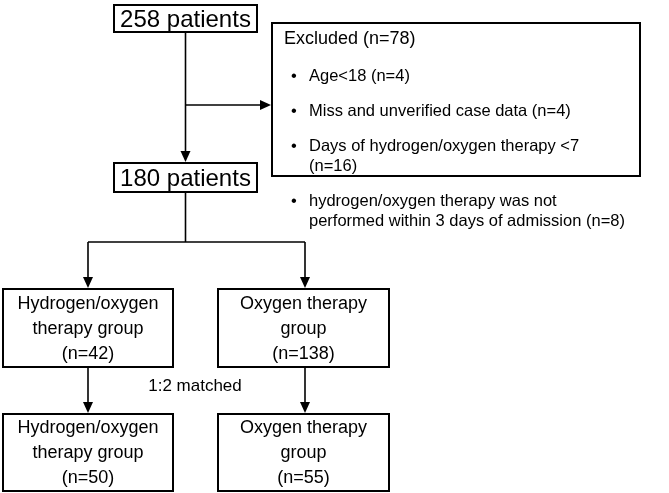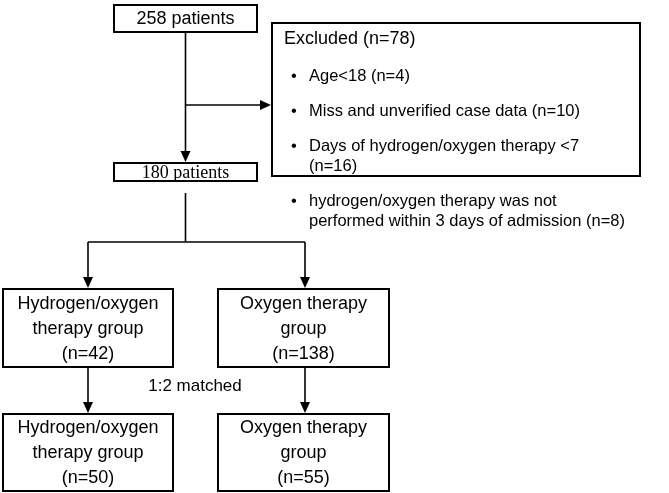--- a/index.html
+++ b/index.html
@@ -28,24 +28,24 @@
     position: absolute;
     box-sizing: border-box;
     border: 2px solid #000000;
     background: #ffffff;
   }
   .center-box {
     display: flex;
     align-items: center;
     justify-content: center;
     text-align: center;
-    font-size: 18px;
+    font-size: 24px;
   }
   .box-total    { left: 113px; top: 4px;   width: 145px; height: 29px; }
-  .box-included { left: 113px; top: 162px; width: 145px; height: 20px; font-family: Liberation Serif, serif; }
+  .box-included { left: 113px; top: 162px; width: 145px; height: 31px; }
   .box-excluded {
     left: 271px; top: 22px; width: 370px; height: 155px;
     padding: 3px 8px 0 11px;
     font-size: 16.5px;
     line-height: 20px;
   }
   .excl-title {
     font-size: 18px;
     line-height: 23px;
     margin-bottom: 1px;
@@ -115,21 +115,21 @@
   </svg>
 
   <div class="box center-box box-total">
     <span>258 patients</span>
   </div>
 
   <div class="box box-excluded">
     <div class="excl-title">Excluded (n=78)</div>
     <ul>
       <li>Age&lt;18 (n=4)</li>
-      <li>Miss and unverified case data (n=10)</li>
+      <li>Miss and unverified case data (n=4)</li>
       <li>Days of hydrogen/oxygen therapy &lt;7 (n=16)</li>
       <li>hydrogen/oxygen therapy was not performed within 3 days of admission (n=8)</li>
     </ul>
   </div>
 
   <div class="box center-box box-included">
     <span>180 patients</span>
   </div>
 
   <div class="box group-box box-h-initial">

